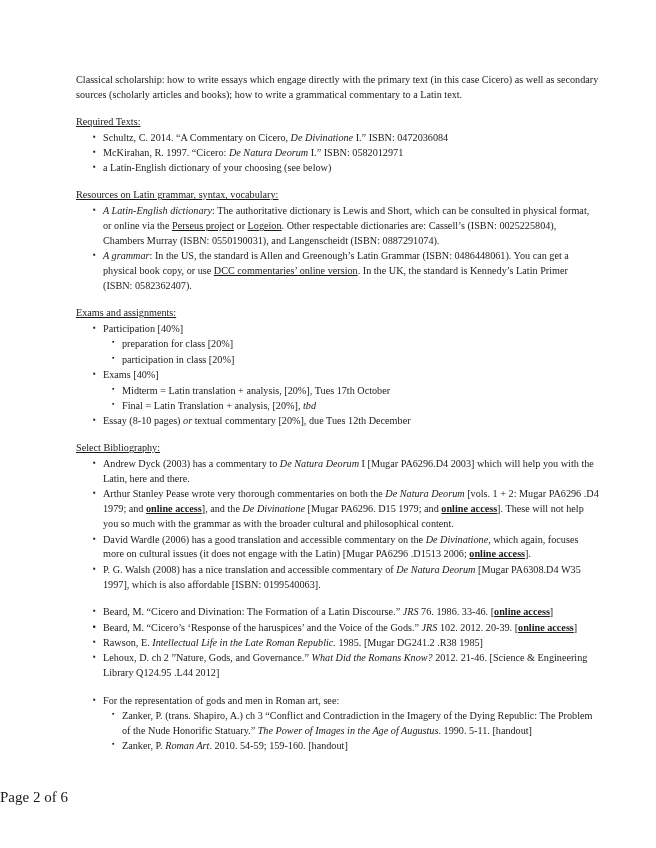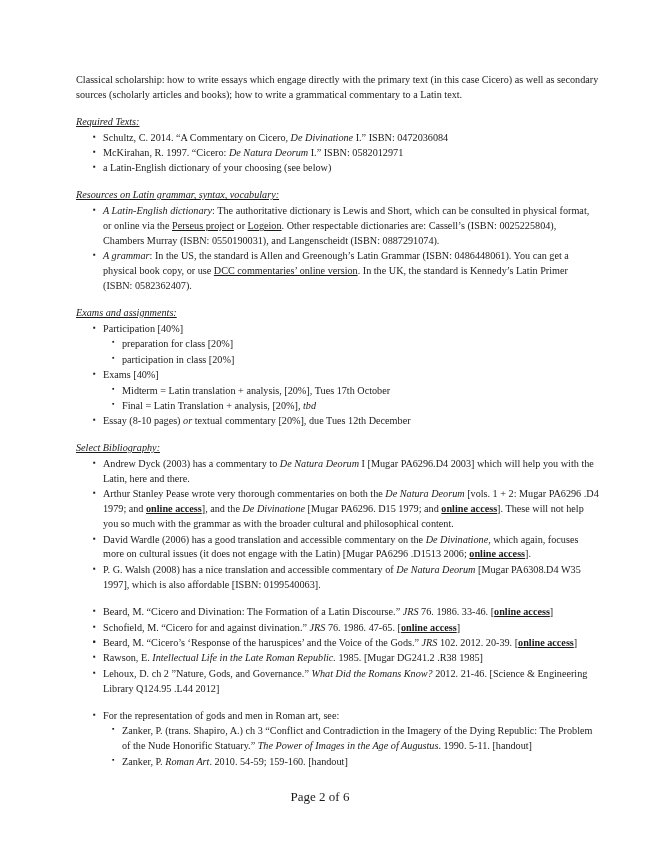--- a/index.html
+++ b/index.html
@@ -27,21 +27,20 @@
     line-height: 1.46;
     text-align: left;
   }
   p.para {
     margin: 0 0 12px 0;
   }
   .section {
     margin: 0 0 12px 0;
   }
   .section-heading {
-    font-style: italic;
     text-decoration: underline;
     margin: 0 0 1px 0;
   }
   ul {
     list-style: none;
     margin: 0;
     padding: 0;
   }
   ul.level1 {
     padding-left: 17px;
@@ -85,22 +84,22 @@
     font-weight: bold;
     text-decoration: underline;
     color: inherit;
     cursor: pointer;
   }
   .footer {
     position: absolute;
     left: 0;
     right: 16px;
     top: 789px;
-    text-align: center;
-    font-size: 13px;
+    text-align: left;
+    font-size: 15px;
   }
 </style>
 </head>
 <body>
 
 <div class="page">
   <div class="doc-body">
 
     <p class="para"><span>Classical scholarship: how to write essays which engage directly with the primary text (in this case Cicero) as well as secondary sources (scholarly articles and books); how to write a grammatical commentary to a Latin text.</span></p>
 
@@ -140,21 +139,20 @@
           <div class="section-heading">Select Bibliography:</div>
           <ul class="level1">
             <li class="item"><span class="bullet"></span><span><span>Andrew Dyck (2003) has a commentary to </span><em>De Natura Deorum</em><span> I [Mugar PA6296.D4 2003] which will help you with the Latin, here and there.</span></span></li>
             <li class="item"><span class="bullet"></span><span><span>Arthur Stanley Pease wrote very thorough commentaries on both the </span><em>De Natura Deorum</em><span> [vols. 1 + 2: Mugar PA6296 .D4 1979; and </span><span class="link-strong">online access</span><span>], and the </span><em>De Divinatione</em><span> [Mugar PA6296. D15 1979; and </span><span class="link-strong">online access</span><span>]. These will not help you so much with the grammar as with the broader cultural and philosophical content.</span></span></li>
             <li class="item"><span class="bullet"></span><span><span>David Wardle (2006) has a good translation and accessible commentary on the </span><em>De Divinatione</em><span>, which again, focuses more on cultural issues (it does not engage with the Latin) [Mugar PA6296 .D1513 2006; </span><span class="link-strong">online access</span><span>].</span></span></li>
             <li class="item"><span class="bullet"></span><span><span>P. G. Walsh (2008) has a nice translation and accessible commentary of </span><em>De Natura Deorum</em><span> [Mugar PA6308.D4 W35 1997], which is also affordable [ISBN: 0199540063].</span></span></li>
           </ul>
           <div class="spacer-line"></div>
           <ul class="level1">
             <li class="item"><span class="bullet"></span><span><span>Beard, M. “Cicero and Divination: The Formation of a Latin Discourse.” </span><em>JRS</em><span> 76. 1986. 33-46. [</span><span class="link-strong">online access</span><span>]</span></span></li>
-            <li class="item"><span class="bullet"></span><span><span>Schofield, M. “Cicero for and against divination.” </span><em>JRS</em><span> 76. 1986. 47-65. [</span><span class="link-strong">online access</span><span>]</span></span></li>
             <li class="item"><span class="bullet"></span></li>
             <li class="item"><span class="bullet"></span><span><span>Beard, M. “Cicero’s ‘Response of the haruspices’ and the Voice of the Gods.” </span><em>JRS</em><span> 102. 2012. 20-39. [</span><span class="link-strong">online access</span><span>]</span></span></li>
             <li class="item"><span class="bullet"></span><span><span>Rawson, E. </span><em>Intellectual Life in the Late Roman Republic.</em><span> 1985. [Mugar DG241.2 .R38 1985]</span></span></li>
             <li class="item"><span class="bullet"></span><span><span>Lehoux, D. ch 2 ”Nature, Gods, and Governance.” </span><em>What Did the Romans Know?</em><span> 2012. 21-46. [Science &amp; Engineering Library Q124.95 .L44 2012]</span></span></li>
           </ul>
           <div class="spacer-line"></div>
           <ul class="level1">
             <li class="item"><span class="bullet"></span><span><span>For the representation of gods and men in Roman art, see:</span></span></li>
             <ul class="level2">
               <li class="item lvl2"><span class="bullet"></span><span><span>Zanker, P. (trans. Shapiro, A.) ch 3 “Conflict and Contradiction in the Imagery of the Dying Republic: The Problem of the Nude Honorific Statuary.” </span><em>The Power of Images in the Age of Augustus</em><span>. 1990. 5-11. [handout]</span></span></li>

